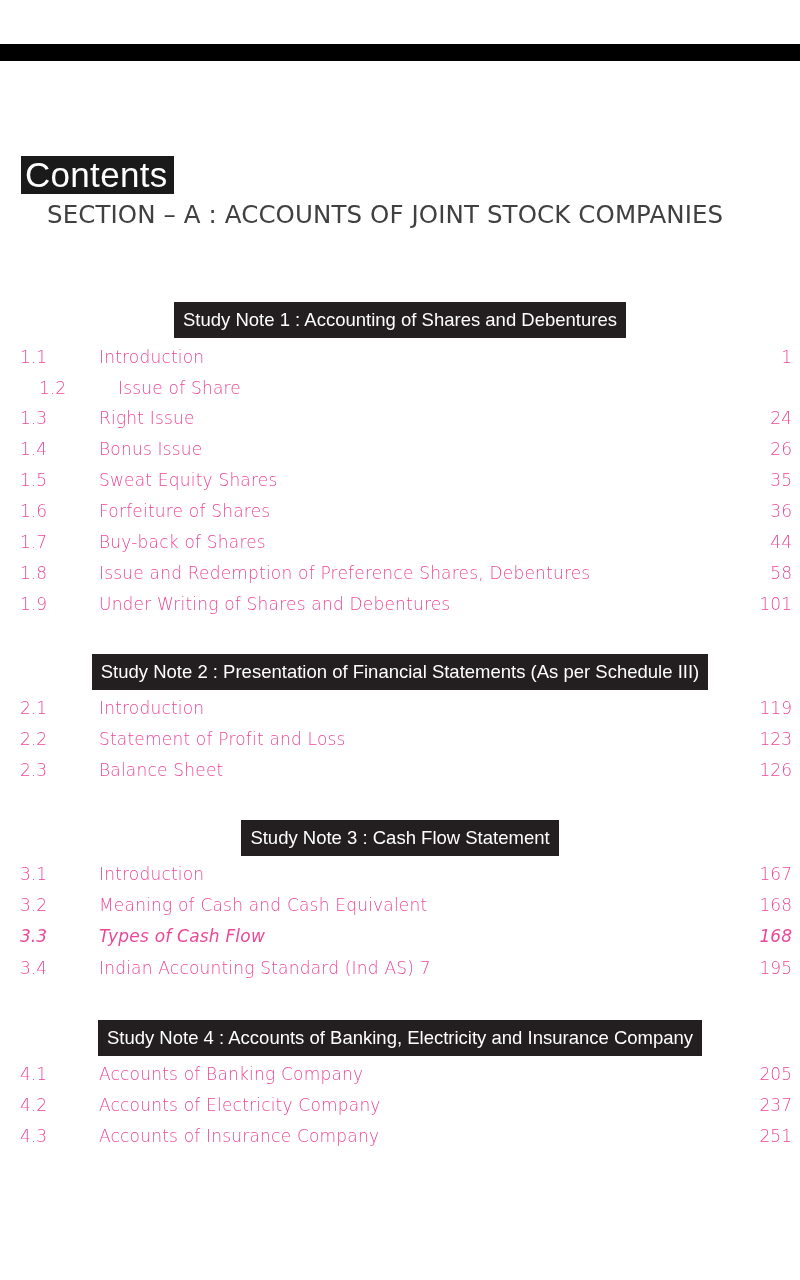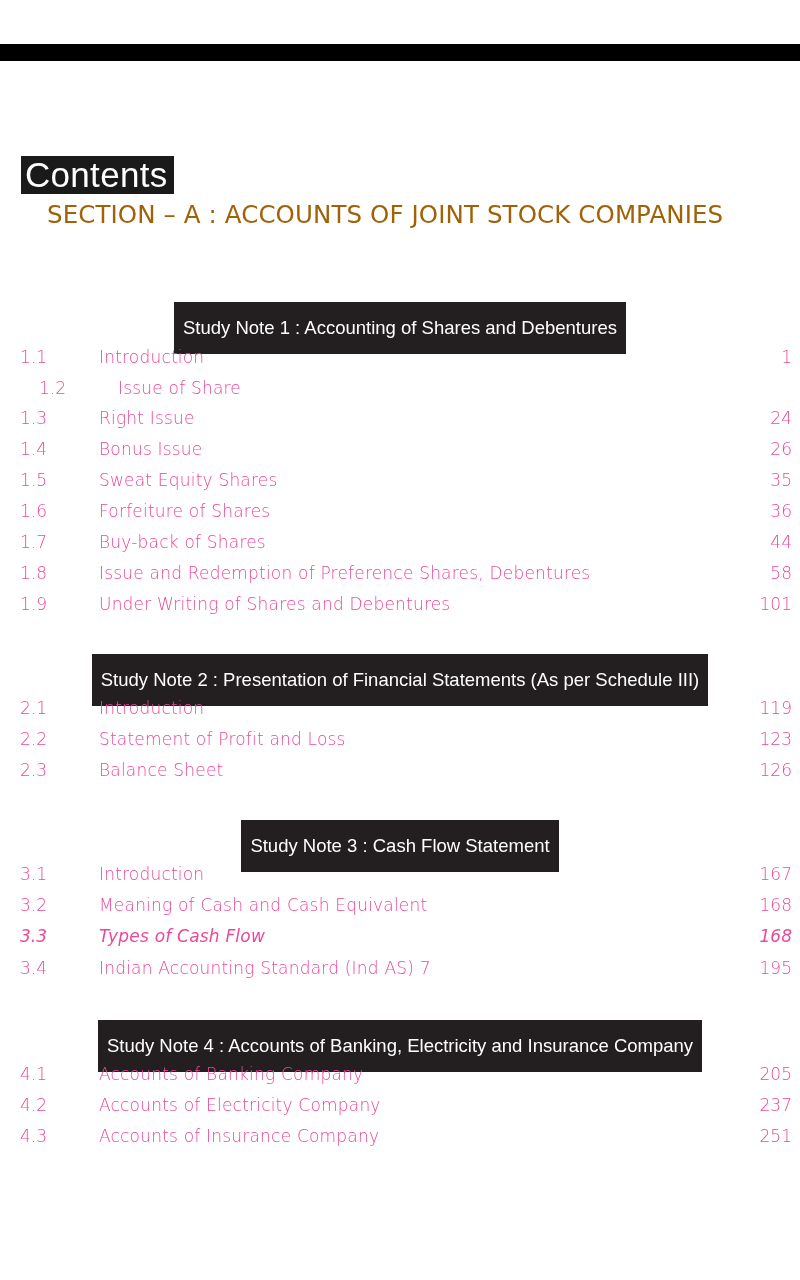--- a/index.html
+++ b/index.html
@@ -37,39 +37,39 @@
       letter-spacing: 0.3px;
     }
     .section-title {
       position: absolute;
       left: 47px;
       top: 199px;
       white-space: nowrap;
       font-family: "DejaVu Sans", sans-serif;
       font-size: 24.5px;
       line-height: 32px;
-      color: #a16207;
+      color: #404040;
       font-weight: 500;
       letter-spacing: 0.1px;
     }
     .note-header {
       position: absolute;
       left: 0;
       width: 800px;
       text-align: center;
     }
     .note-label {
       display: inline-block;
       background: #231f20;
       color: #ffffff;
       font-family: "Liberation Sans", sans-serif;
       font-size: 18.5px;
       line-height: 28px;
       height: 28px;
-      padding: 12px 9px;
+      padding: 4px 9px;
       white-space: nowrap;
     }
     .toc-row {
       position: absolute;
       left: 0;
       width: 800px;
       height: 26px;
       font-family: "DejaVu Sans", sans-serif;
       font-size: 17px;
       line-height: 26px;

